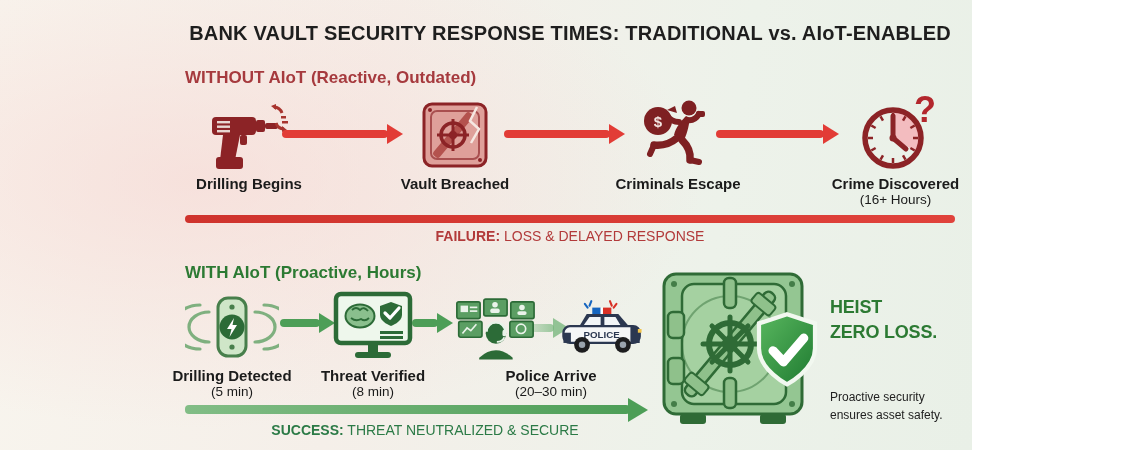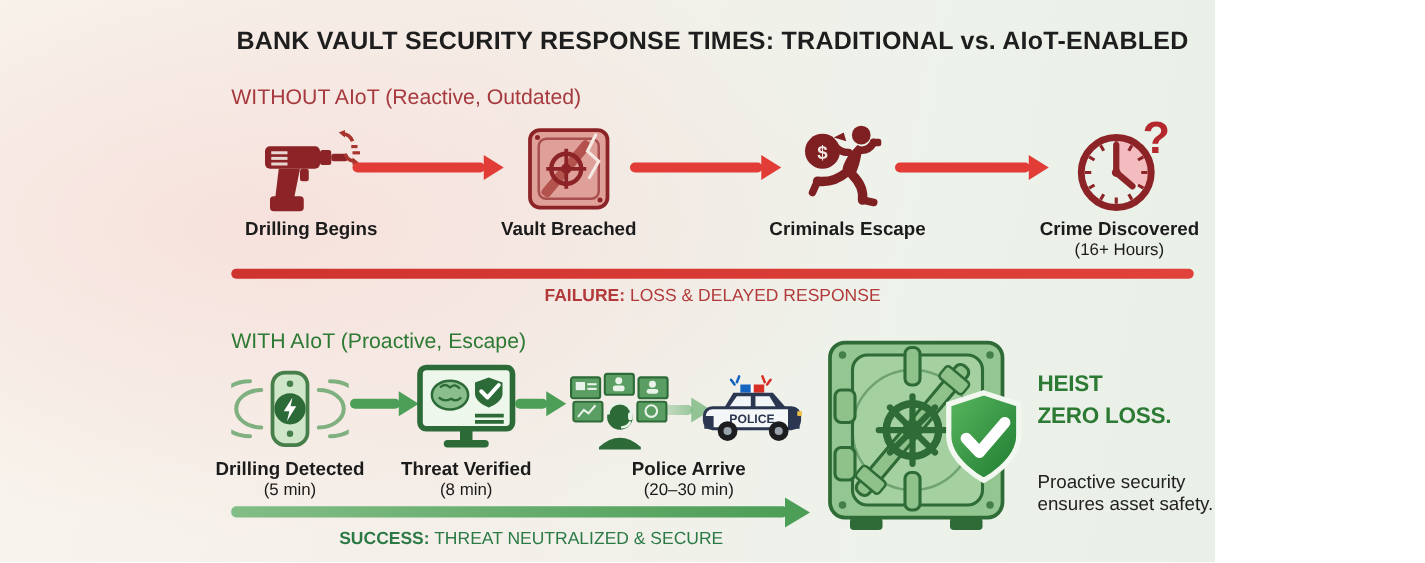--- a/index.html
+++ b/index.html
@@ -8,21 +8,21 @@
     position:relative;width:972px;height:450px;overflow:hidden;
     background:
       radial-gradient(820px 400px at 20% 40%, rgba(247,214,210,.60), rgba(247,214,210,0) 62%),
       linear-gradient(100deg,#f8f5ee 0%,#f5efe9 38%,#edf2ea 72%,#e9f0e7 100%);
   }
   .abs{position:absolute;}
   .title{
     left:0;top:22px;width:1140px;text-align:center;
     font-size:20px;font-weight:bold;color:#1e1e1e;letter-spacing:.2px;
   }
-  .sec-heading{font-size:17px;font-weight:normal;}
+  .sec-heading{font-size:17px;font-weight:bold;}
   .red-h{color:#a63a3e;}
   .green-h{color:#2c7a33;}
 
   .step{position:absolute;text-align:center;}
   .step .iconbox{height:74px;display:flex;align-items:flex-end;justify-content:center;}
   .step .lbl{margin-top:5px;font-size:15px;font-weight:bold;color:#1b1b1b;line-height:17px;}
   .step .sub{font-size:13.5px;color:#1b1b1b;line-height:16px;}
 
   .arrow{position:absolute;height:8px;border-radius:4px;}
   .arrow::after{content:"";position:absolute;right:-15px;top:50%;transform:translateY(-50%);
@@ -37,21 +37,21 @@
   .arrow.big::after{right:-18px;border-top-width:12px;border-bottom-width:12px;border-left-width:20px;border-left-color:#4d9e57;}
 
   .failure-bar{left:185px;top:215px;width:770px;height:8px;border-radius:4px;
     background:linear-gradient(90deg,#cf332d,#e0423b);}
   .caption{font-size:14px;text-align:center;}
   .caption b{font-weight:bold;}
   .fail-cap{left:185px;top:228px;width:770px;color:#b23a3a;}
   .succ-cap{left:185px;top:422px;width:480px;color:#2b7a46;}
 
   .heist{left:830px;top:295px;font-size:18px;font-weight:bold;color:#2c7a33;line-height:25px;letter-spacing:-.2px;}
-  .proactive{left:830px;top:377px;font-size:15px;color:#222;line-height:18px;}
+  .proactive{left:830px;top:388px;font-size:12px;color:#222;line-height:18px;}
 
   .logo{left:983px;top:385px;display:flex;align-items:center;gap:4px;}
   .logo .word{font-size:25px;font-weight:bold;color:#1c72b8;letter-spacing:3px;}
   .policecaricon{margin-left:4px;}
 </style>
 </head>
 <body>
 
 <div id="canvas">
 
@@ -155,21 +155,21 @@
     </div>
     <div class="lbl">Crime Discovered</div>
     <div class="sub">(16+ Hours)</div>
   </div>
 
   <div class="abs failure-bar"></div>
   <div class="abs caption fail-cap">
     <b>FAILURE:</b><span> LOSS &amp; DELAYED RESPONSE</span>
   </div>
 
-  <div class="abs sec-heading green-h" style="left:185px;top:263px;">WITH AIoT (Proactive, Escape)</div>
+  <div class="abs sec-heading green-h" style="left:185px;top:263px;">WITH AIoT (Proactive, Hours)</div>
 
   <div class="step" style="left:162px;top:288px;width:140px;">
     <div class="iconbox">
       <svg width="94" height="70" viewBox="0 0 94 70">
         <path d="M24,20 a20,15 0 0 0 0,30" stroke="#7fb07f" stroke-width="3.2" fill="none" stroke-linecap="round"></path>
         <path d="M15,13 a27,22 0 0 0 0,44" stroke="#7fb07f" stroke-width="3.2" fill="none" stroke-linecap="round"></path>
         <path d="M70,20 a20,15 0 0 1 0,30" stroke="#7fb07f" stroke-width="3.2" fill="none" stroke-linecap="round"></path>
         <path d="M79,13 a27,22 0 0 1 0,44" stroke="#7fb07f" stroke-width="3.2" fill="none" stroke-linecap="round"></path>
         <rect x="33" y="6" width="28" height="58" rx="10" fill="#cfe6c8" stroke="#477f4b" stroke-width="3"></rect>
         <circle cx="47" cy="15" r="2.6" fill="#477f4b"></circle>

